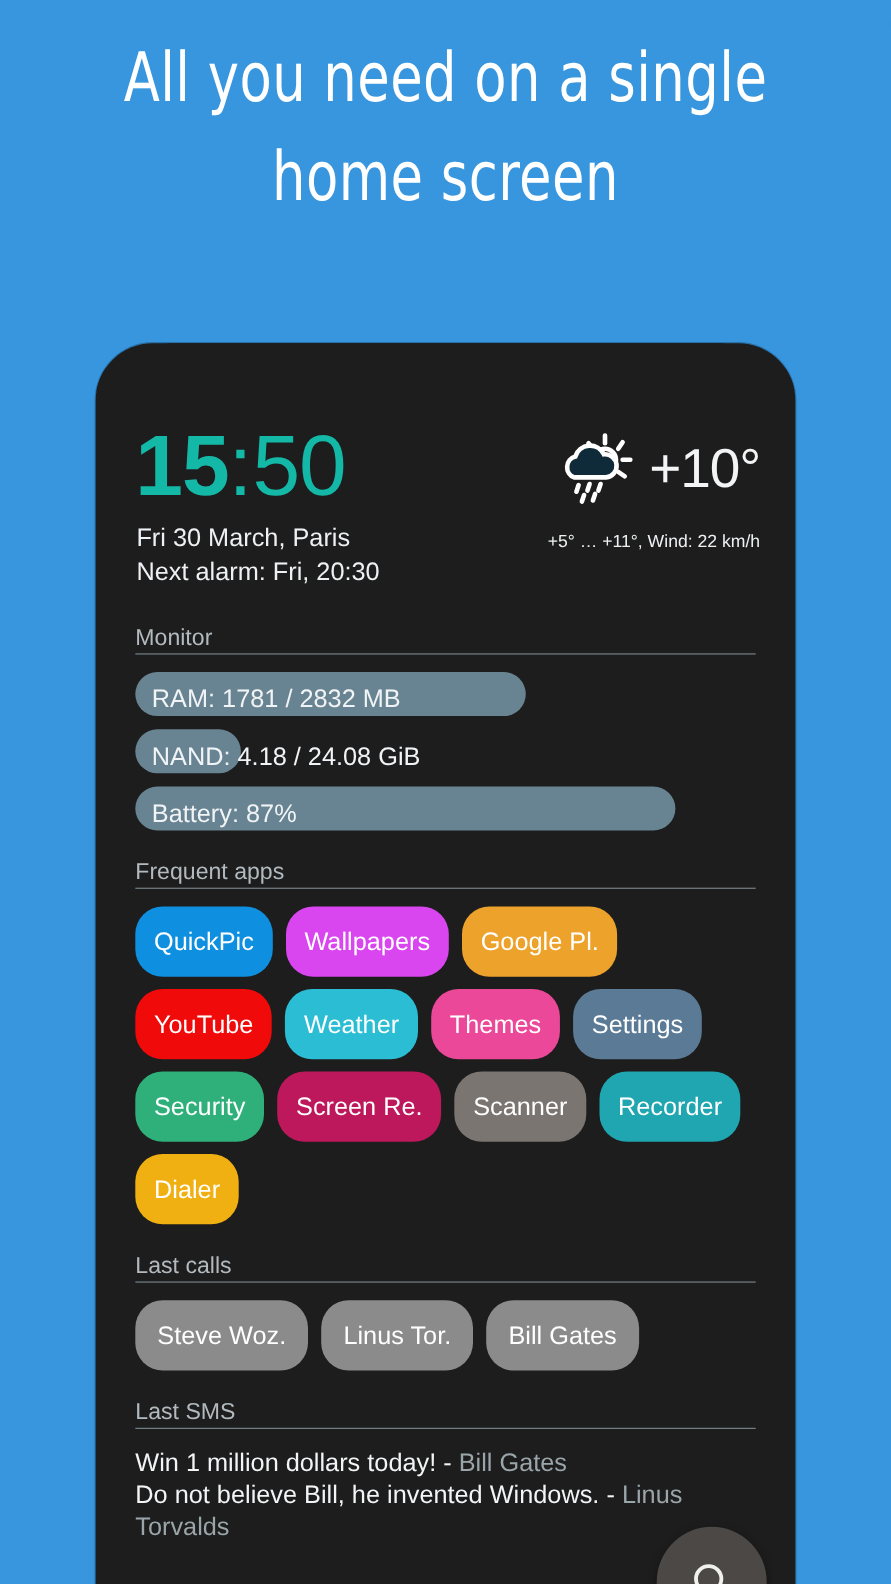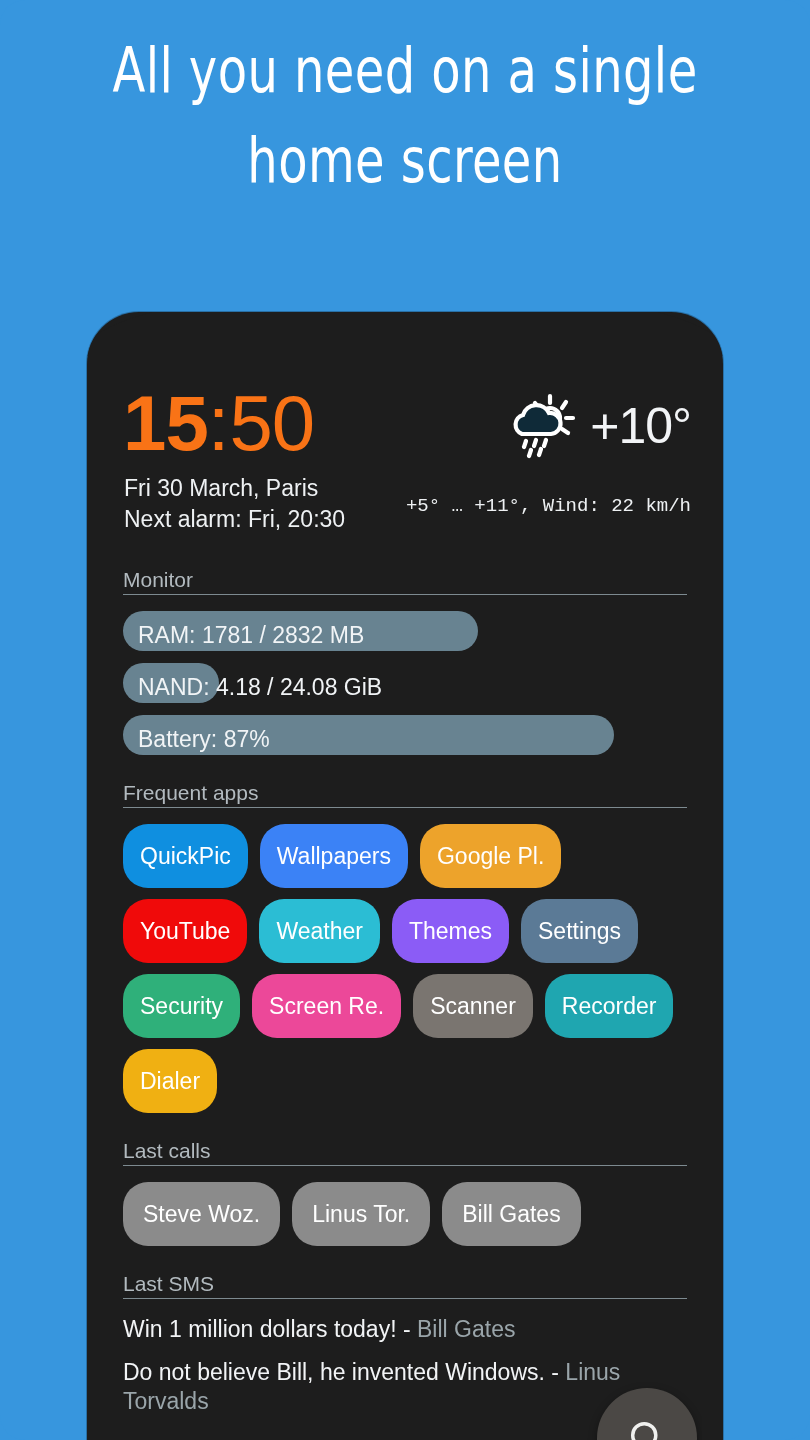--- a/index.html
+++ b/index.html
@@ -48,38 +48,38 @@
     width:594px; height:1114px;
     background: linear-gradient(180deg, #0d2436 0%, #0f2a38 24%, #143440 52%, #19404 72%, #1b4448 100%);
     overflow:hidden;
   }
   .screen-inner { position:absolute; left:0; top:0; width:594px; height:1114px; padding:0 7px; }
 
   
   .topband { position:relative; height:190px; }
   .clock {
     position:absolute; left:8px; top:6px;
-    color:#f97316;
+    color:#14b8a6;
     line-height:1;
     white-space:nowrap;
   }
   .clock .hh { font-size:78px; font-weight:700; letter-spacing:-1px; }
   .clock .colon { font-size:78px; font-weight:300; }
   .clock .mm { font-size:78px; font-weight:300; letter-spacing:-1px; }
 
   .datetxt {
     position:absolute; left:9px; top:95px;
     color:#eef1f3; font-size:23px; line-height:31px; white-space:nowrap;
   }
 
   .weather-block { position:absolute; right:4px; top:14px; text-align:right; }
   .weather-main { display:flex; align-items:center; justify-content:flex-end; gap:14px; }
   .w-icon { width:72px; height:68px; display:block; }
   .w-temp { color:#f2f4f6; font-size:50px; font-weight:300; line-height:1; letter-spacing:-1px; }
-  .w-sub { margin-top:35px; color:#eef1f3; font-size:19px; white-space:nowrap;font-family:Liberation Mono, monospace; }
+  .w-sub { margin-top:24px; color:#eef1f3; font-size:16px; white-space:nowrap; }
 
   
   .section { padding:0 8px; }
   .sec-head {
     color:#b2babf; font-size:21px; padding-bottom:2px;
     border-bottom:1.5px solid #7d8a90;
     margin-bottom:16px;
   }
   .sec-gap { height:26px; }
 
@@ -100,21 +100,21 @@
   .chips { display:flex; flex-wrap:wrap; gap:11px 12px; }
   .chip {
     height:64px; padding:0 17px;
     border-radius:25px;
     display:flex; align-items:center; justify-content:center;
     color:#ffffff; font-size:23px; white-space:nowrap;
   }
   .chip.gray { background:#8b8b8b; padding:0 20px; }
 
   
-  .sms-list { display:flex; flex-direction:column; gap:14px; }
+  .sms-list { display:flex; flex-direction:column; }
   .sms-row { color:#f2f4f6; font-size:23px; line-height:29px; }
   .sms-row .who { color:#9aa5aa; }
 
   .tail-head {
     color:#b2babf; font-size:21px; padding-bottom:5px;
     border-bottom:1.5px solid #7d8a90;
     text-align:right;
   }
 
   
@@ -198,28 +198,28 @@
             </div>
           </div>
         </div>
 
         <div class="sec-gap"></div>
 
         <div class="section">
           <div class="sec-head">Frequent apps</div>
           <div class="chips">
             <div class="chip" style="background:#0f8fe0">QuickPic</div>
-            <div class="chip" style="background:#3b82f6">Wallpapers</div>
+            <div class="chip" style="background:#d946ef">Wallpapers</div>
             <div class="chip" style="background:#eda32b">Google Pl.</div>
             <div class="chip" style="background:#f00a0a">YouTube</div>
             <div class="chip" style="background:#2bbdd4">Weather</div>
-            <div class="chip" style="background:#8b5cf6">Themes</div>
+            <div class="chip" style="background:#ec4899">Themes</div>
             <div class="chip" style="background:#5b7a96">Settings</div>
             <div class="chip" style="background:#2fb07a">Security</div>
-            <div class="chip" style="background:#ec4899">Screen Re.</div>
+            <div class="chip" style="background:#be185d">Screen Re.</div>
             <div class="chip" style="background:#7a7570">Scanner</div>
             <div class="chip" style="background:#1fa6b0">Recorder</div>
             <div class="chip" style="background:#f0b012">Dialer</div>
           </div>
         </div>
 
         <div class="sec-gap"></div>
 
         <div class="section">
           <div class="sec-head">Last calls</div>

